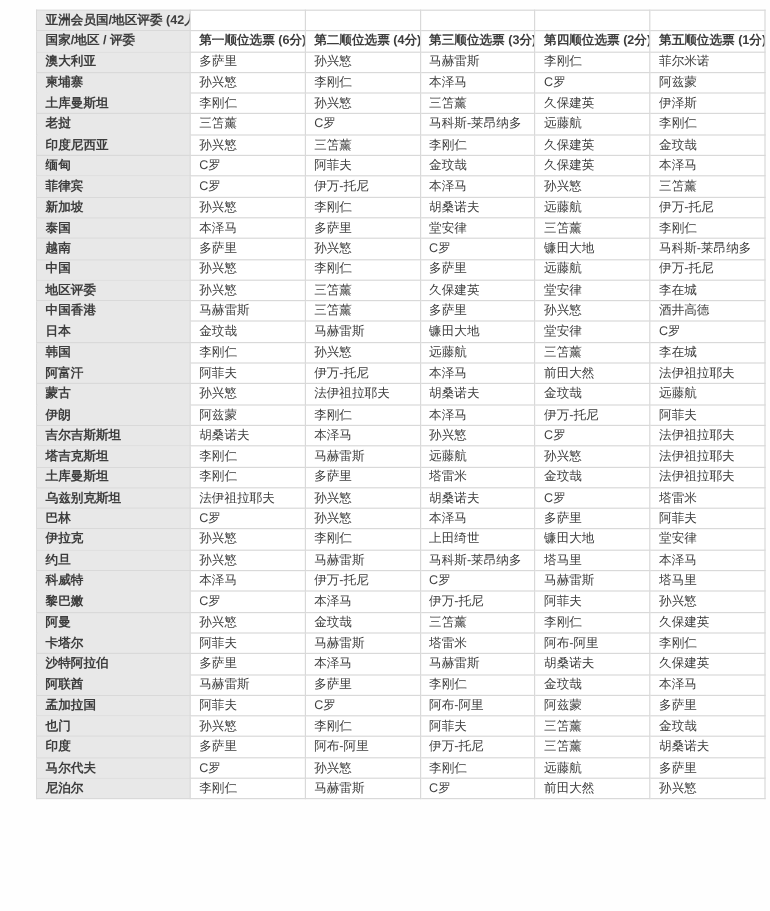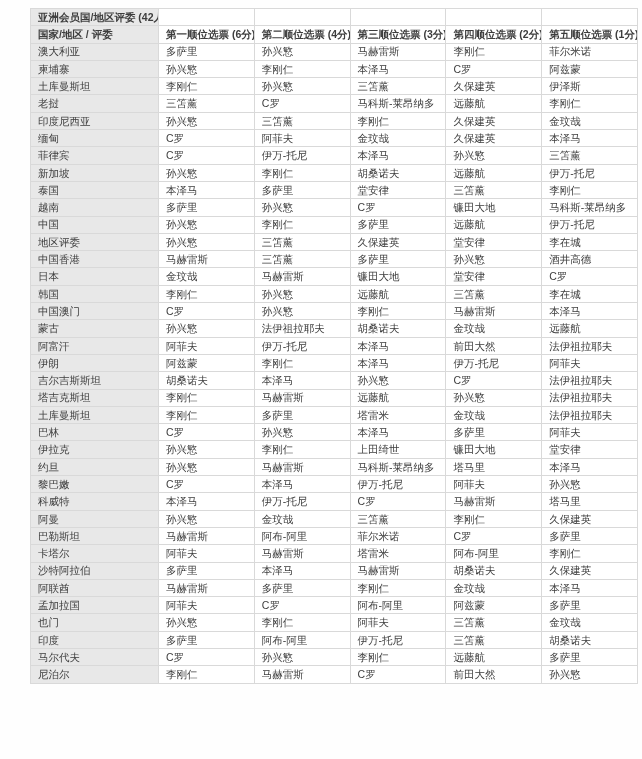--- a/index.html
+++ b/index.html
@@ -32,21 +32,21 @@
     padding: 0 7px;
     height: 17.3px;
     vertical-align: middle;
     white-space: nowrap;
     overflow: hidden;
     background: #ffffff;
   }
   .vote-table td.country {
     width: 128px;
     background: var(--header-bg);
-    font-weight: normal;
+    font-weight: bold;
   }
   .vote-table td.votecol { width: 95.8px; }
   .vote-table tr.title-row td.country,
   .vote-table tr.header-row td { font-weight: bold; }
   .vote-table tr.title-row td { background: #ffffff; }
   .vote-table tr.title-row td.country { background: var(--header-bg); }
 </style>
 </head>
 <body>
 
@@ -184,42 +184,34 @@
         </tr>
         <tr>
           <td class="country">韩国</td>
           <td class="votecol">李刚仁</td>
           <td class="votecol">孙兴慜</td>
           <td class="votecol">远藤航</td>
           <td class="votecol">三笘薰</td>
           <td class="votecol">李在城</td>
         </tr>
         <tr>
-          <td class="country">中国澳门</td>
-          <td class="votecol">C罗</td>
-          <td class="votecol">孙兴慜</td>
-          <td class="votecol">李刚仁</td>
-          <td class="votecol">马赫雷斯</td>
-          <td class="votecol">本泽马</td>
+          <td class="country">阿富汗</td>
+          <td class="votecol">阿菲夫</td>
+          <td class="votecol">伊万-托尼</td>
+          <td class="votecol">本泽马</td>
+          <td class="votecol">前田大然</td>
+          <td class="votecol">法伊祖拉耶夫</td>
         </tr>
         <tr>
           <td class="country">蒙古</td>
           <td class="votecol">孙兴慜</td>
           <td class="votecol">法伊祖拉耶夫</td>
           <td class="votecol">胡桑诺夫</td>
           <td class="votecol">金玟哉</td>
           <td class="votecol">远藤航</td>
-        </tr>
-        <tr>
-          <td class="country">阿富汗</td>
-          <td class="votecol">阿菲夫</td>
-          <td class="votecol">伊万-托尼</td>
-          <td class="votecol">本泽马</td>
-          <td class="votecol">前田大然</td>
-          <td class="votecol">法伊祖拉耶夫</td>
         </tr>
         <tr>
           <td class="country">伊朗</td>
           <td class="votecol">阿兹蒙</td>
           <td class="votecol">李刚仁</td>
           <td class="votecol">本泽马</td>
           <td class="votecol">伊万-托尼</td>
           <td class="votecol">阿菲夫</td>
         </tr>
         <tr>
@@ -238,20 +230,28 @@
           <td class="votecol">孙兴慜</td>
           <td class="votecol">法伊祖拉耶夫</td>
         </tr>
         <tr>
           <td class="country">土库曼斯坦</td>
           <td class="votecol">李刚仁</td>
           <td class="votecol">多萨里</td>
           <td class="votecol">塔雷米</td>
           <td class="votecol">金玟哉</td>
           <td class="votecol">法伊祖拉耶夫</td>
+        </tr>
+        <tr>
+          <td class="country">乌兹别克斯坦</td>
+          <td class="votecol">法伊祖拉耶夫</td>
+          <td class="votecol">孙兴慜</td>
+          <td class="votecol">胡桑诺夫</td>
+          <td class="votecol">C罗</td>
+          <td class="votecol">塔雷米</td>
         </tr>
         <tr>
           <td class="country">巴林</td>
           <td class="votecol">C罗</td>
           <td class="votecol">孙兴慜</td>
           <td class="votecol">本泽马</td>
           <td class="votecol">多萨里</td>
           <td class="votecol">阿菲夫</td>
         </tr>
         <tr>
@@ -264,50 +264,42 @@
         </tr>
         <tr>
           <td class="country">约旦</td>
           <td class="votecol">孙兴慜</td>
           <td class="votecol">马赫雷斯</td>
           <td class="votecol">马科斯-莱昂纳多</td>
           <td class="votecol">塔马里</td>
           <td class="votecol">本泽马</td>
         </tr>
         <tr>
+          <td class="country">科威特</td>
+          <td class="votecol">本泽马</td>
+          <td class="votecol">伊万-托尼</td>
+          <td class="votecol">C罗</td>
+          <td class="votecol">马赫雷斯</td>
+          <td class="votecol">塔马里</td>
+        </tr>
+        <tr>
           <td class="country">黎巴嫩</td>
           <td class="votecol">C罗</td>
           <td class="votecol">本泽马</td>
           <td class="votecol">伊万-托尼</td>
           <td class="votecol">阿菲夫</td>
           <td class="votecol">孙兴慜</td>
         </tr>
         <tr>
-          <td class="country">科威特</td>
-          <td class="votecol">本泽马</td>
-          <td class="votecol">伊万-托尼</td>
-          <td class="votecol">C罗</td>
-          <td class="votecol">马赫雷斯</td>
-          <td class="votecol">塔马里</td>
-        </tr>
-        <tr>
           <td class="country">阿曼</td>
           <td class="votecol">孙兴慜</td>
           <td class="votecol">金玟哉</td>
           <td class="votecol">三笘薰</td>
           <td class="votecol">李刚仁</td>
           <td class="votecol">久保建英</td>
-        </tr>
-        <tr>
-          <td class="country">巴勒斯坦</td>
-          <td class="votecol">马赫雷斯</td>
-          <td class="votecol">阿布-阿里</td>
-          <td class="votecol">菲尔米诺</td>
-          <td class="votecol">C罗</td>
-          <td class="votecol">多萨里</td>
         </tr>
         <tr>
           <td class="country">卡塔尔</td>
           <td class="votecol">阿菲夫</td>
           <td class="votecol">马赫雷斯</td>
           <td class="votecol">塔雷米</td>
           <td class="votecol">阿布-阿里</td>
           <td class="votecol">李刚仁</td>
         </tr>
         <tr>

